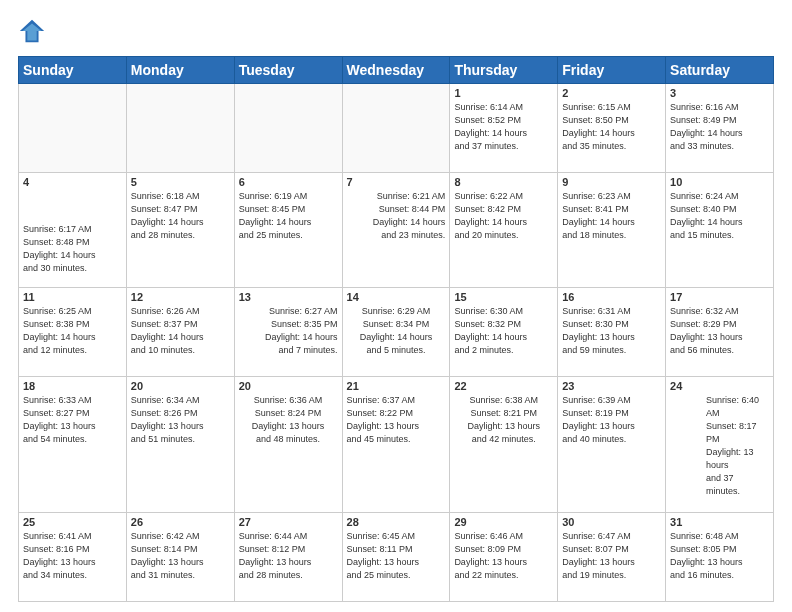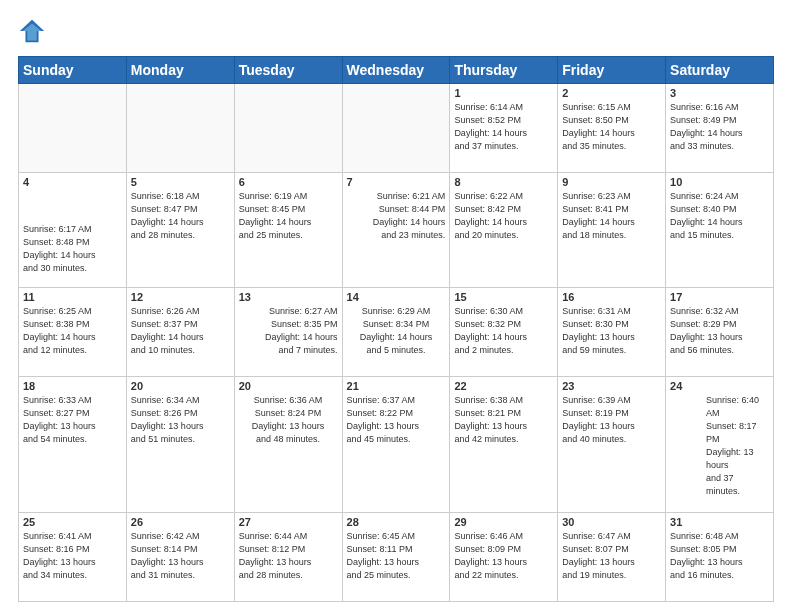--- a/index.html
+++ b/index.html
@@ -288,21 +288,21 @@
           </td>
           <td>
             <span class="day-num">21</span>
             <div class="cell-info" style="white-space: pre-line;">Sunrise: 6:37 AM
 Sunset: 8:22 PM
 Daylight: 13 hours
 and 45 minutes.</div>
           </td>
           <td>
             <span class="day-num">22</span>
-            <div class="cell-info" style="white-space: pre-line;">Sunrise: 6:38 AM
+            <div class="cell-info" style="white-space: pre-line; text-align: center;">Sunrise: 6:38 AM
 Sunset: 8:21 PM
 Daylight: 13 hours
 and 42 minutes.</div>
           </td>
           <td>
             <span class="day-num">23</span>
             <div class="cell-info" style="white-space: pre-line;">Sunrise: 6:39 AM
 Sunset: 8:19 PM
 Daylight: 13 hours
 and 40 minutes.</div>

